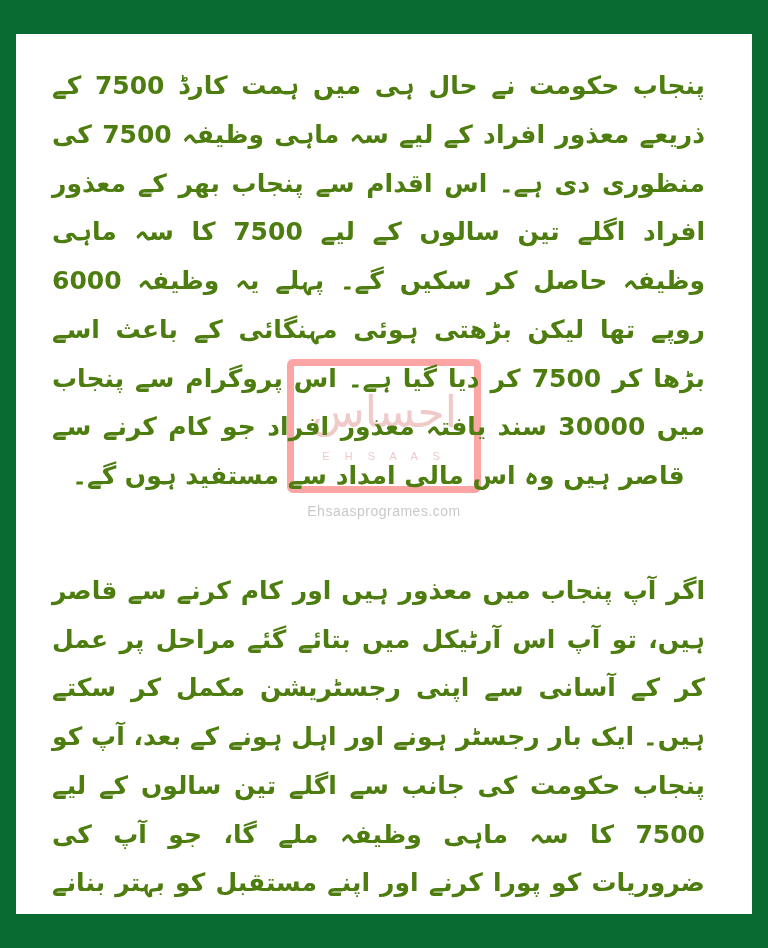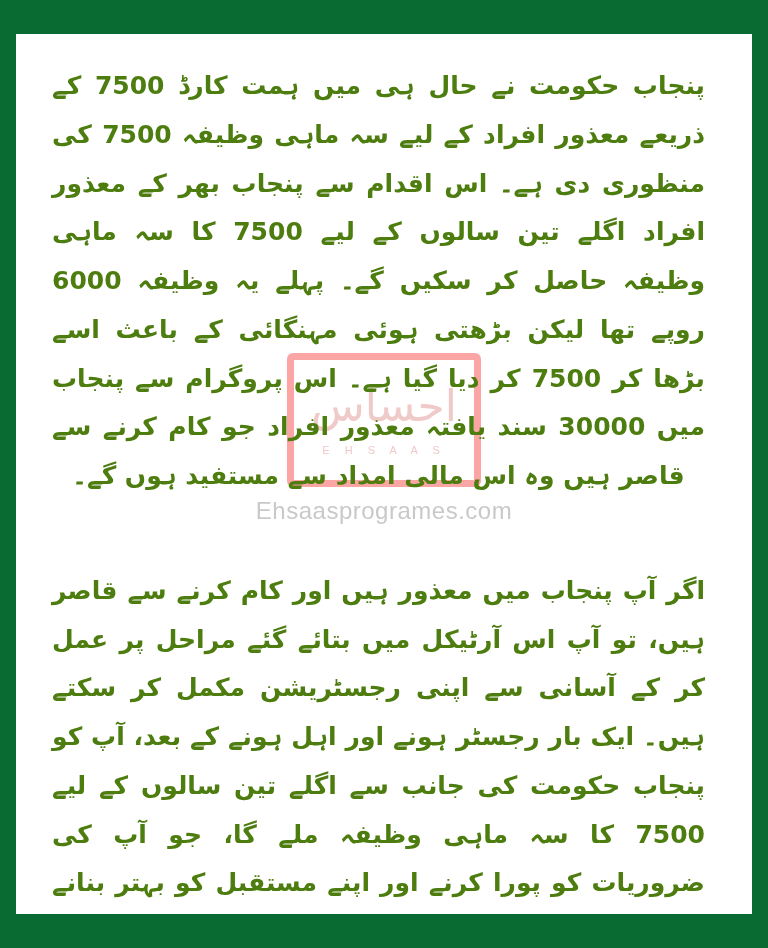--- a/index.html
+++ b/index.html
@@ -93,21 +93,21 @@
     letter-spacing: 1px;
   }
   .wm-latin {
     font-size: 11px;
     color: #f0c9c9;
     letter-spacing: 6px;
     margin-top: 16px;
   }
   .wm-site {
     margin-top: 10px;
-    font-size: 24px;
+    font-size: 14px;
     color: #c9c9c9;
     letter-spacing: 0.5px;
     font-family: "Liberation Sans", sans-serif;
   }
   .wm-num {
     position: absolute;
     left: 0;
     top: 530px;
     width: 736px;
     text-align: center;

